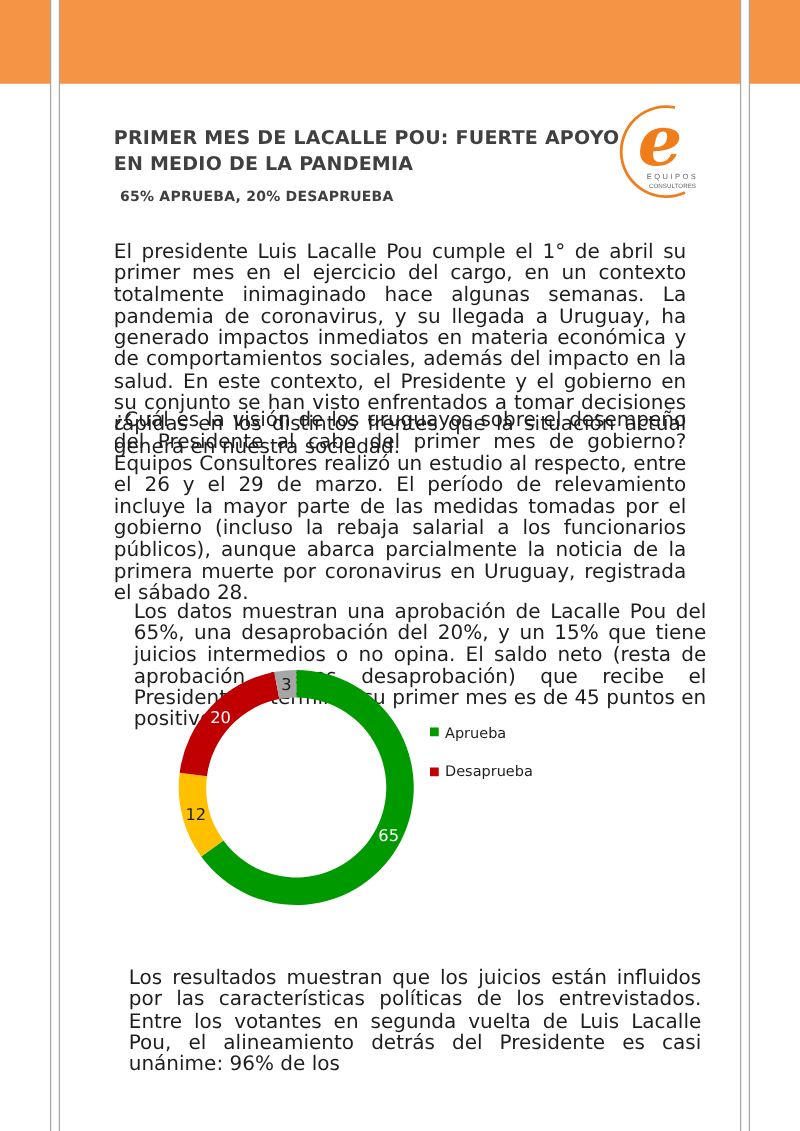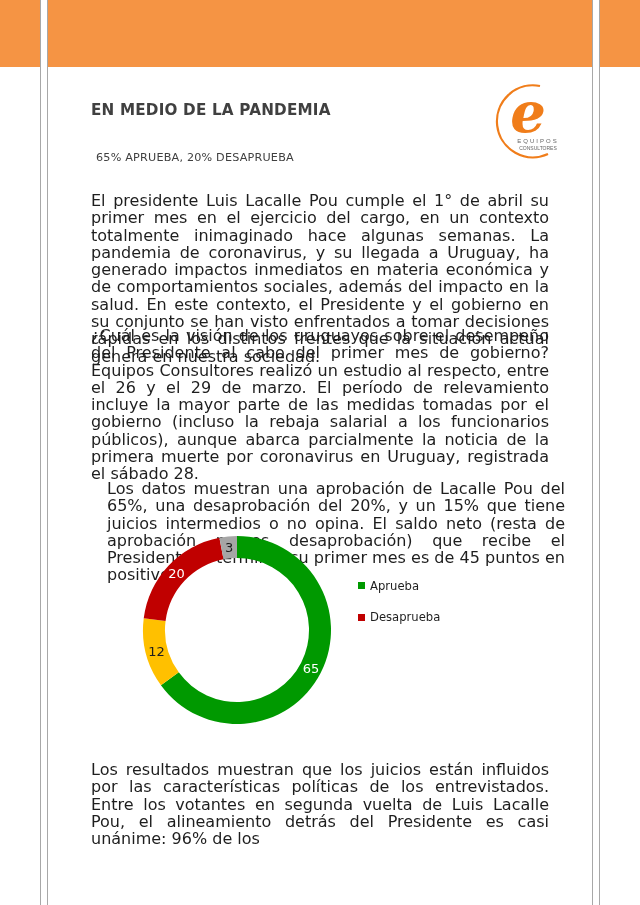--- a/index.html
+++ b/index.html
@@ -3,55 +3,56 @@
 <meta charset="utf-8">
 <style>
   html, body { margin:0; padding:0; }
   body { width:640px; height:905px; position:relative; background:#ffffff; overflow:hidden;
          font-family:"DejaVu Sans", sans-serif; color:#1e1e1e; }
   .band-left { position:absolute; left:0; top:0; width:40px; height:67px; background:#f59444; }
   .band-main { position:absolute; left:48px; top:0; width:544px; height:67px; background:#f59444; }
   .band-right { position:absolute; left:600px; top:0; width:40px; height:67px; background:#f59444; }
   .vline { position:absolute; top:0; height:905px; width:1px; background:#a8a8a8; }
   .title { position:absolute; left:91px; top:100px; font-size:15.2px; font-weight:bold; color:#404040; line-height:21px; letter-spacing:0.2px; }
-  .subtitle { position:absolute; left:96px; top:151px; font-size:11.2px; font-weight:normal; color:#404040; letter-spacing:0.2px; }
+  .subtitle { position:absolute; left:96px; top:151px; font-size:11.2px; font-weight:bold; color:#404040; letter-spacing:0.2px; }
   .logo { position:absolute; left:488px; top:80px; width:78px; height:80px; }
   .para { position:absolute; left:91px; width:458px; font-size:16px; line-height:17.3px; text-align:justify; color:#1e1e1e; }
   .chart { position:absolute; left:140px; top:530px; width:200px; height:200px; }
-  .legend { position:absolute; left:358px; top:570px; }
+  .legend { position:absolute; left:344px; top:570px; }
   .legend-item { display:flex; align-items:center; height:31.5px; font-size:11.6px; color:#1e1e1e; }
   .swatch { width:7px; height:7px; margin-right:5px; }
 </style>
 </head>
 <body>
 
 <div class="band-left"></div>
 <div class="band-main"></div>
 <div class="band-right"></div>
 <div class="vline" style="left:40px"></div>
 <div class="vline" style="left:47px"></div>
 <div class="vline" style="left:592px"></div>
 <div class="vline" style="left:599px"></div>
 
 <div class="title">
+  <div>PRIMER MES DE LACALLE POU: FUERTE APOYO</div>
   <div>EN MEDIO DE LA PANDEMIA</div>
 </div>
 <div class="subtitle">65% APRUEBA, 20% DESAPRUEBA</div>
 
 <svg class="logo" viewBox="0 0 78 80">
   <path d="M52 6 A36 36 0 1 0 60 74" fill="none" stroke="#f07d1a" stroke-width="2.2"></path>
   <text x="40" y="52" font-family="DejaVu Serif, serif" font-style="italic" font-weight="bold" font-size="56" fill="#f07d1a" text-anchor="middle">e</text>
   <text x="50" y="63" font-family="Liberation Sans, sans-serif" font-size="6" fill="#666" text-anchor="middle" letter-spacing="2">EQUIPOS</text>
   <text x="50" y="70" font-family="Liberation Sans, sans-serif" font-size="5" fill="#666" text-anchor="middle">CONSULTORES</text>
 </svg>
 
 <p class="para" style="top:192px; margin:0;">El presidente Luis Lacalle Pou cumple el 1° de abril su primer mes en el ejercicio del cargo, en un contexto totalmente inimaginado hace algunas semanas. La pandemia de coronavirus, y su llegada a Uruguay, ha generado impactos inmediatos en materia económica y de comportamientos sociales, además del impacto en la salud. En este contexto, el Presidente y el gobierno en su conjunto se han visto enfrentados a tomar decisiones rápidas en los distintos frentes que la situación actual genera en nuestra sociedad.</p>
 <p class="para" style="top:327px; margin:0;">¿Cuál es la visión de los uruguayos sobre el desempeño del Presidente al cabo del primer mes de gobierno? Equipos Consultores realizó un estudio al respecto, entre el 26 y el 29 de marzo. El período de relevamiento incluye la mayor parte de las medidas tomadas por el gobierno (incluso la rebaja salarial a los funcionarios públicos), aunque abarca parcialmente la noticia de la primera muerte por coronavirus en Uruguay, registrada el sábado 28.</p>
 <p class="para" style="top:464px; margin:16px;">Los datos muestran una aprobación de Lacalle Pou del 65%, una desaprobación del 20%, y un 15% que tiene juicios intermedios o no opina.  El saldo neto (resta de aprobación menos desaprobación) que recibe el Presidente al terminar su primer mes es de 45 puntos en positivo.</p>
-<p class="para" style="top:761px; margin:0;">Los resultados muestran que los juicios están influidos por las características políticas de los entrevistados. Entre los votantes en segunda vuelta de Luis Lacalle Pou, el alineamiento detrás del Presidente es casi unánime: 96% de los</p>
+<p class="para" style="top:761px; margin:12px;">Los resultados muestran que los juicios están influidos por las características políticas de los entrevistados. Entre los votantes en segunda vuelta de Luis Lacalle Pou, el alineamiento detrás del Presidente es casi unánime: 96% de los</p>
 
 <svg class="chart" id="donut" viewBox="0 0 200 200">
     <path d="M97,6 A94,94 0 1 1 20.952402528754945,155.2518137154925 L38.75077640500379,142.32053816505808 A72,72 0 1 0 97,28 Z" fill="#009900"></path>
     <text x="170.95354150763455" y="142.68121147838238" text-anchor="middle" font-size="13" font-family="DejaVu Sans, sans-serif" fill="#ffffff">65</text>
     <path d="M20.952402528754945,155.2518137154925 A94,94 0 0 1 3.7412180764390826,88.2186760449554 L25.56774150535759,90.97600718337009 A72,72 0 0 0 38.75077640500379,142.32053816505808 Z" fill="#ffc000"></path>
     <text x="16.607597626323624" y="125.641260634683" text-anchor="middle" font-size="13" font-family="DejaVu Sans, sans-serif" fill="#1e1e1e">12</text>
     <path d="M3.7412180764390826,88.2186760449554 A94,94 0 0 1 79.38615642894189,7.664998431503264 L83.50854534982783,29.27531794753442 A72,72 0 0 0 25.56774150535759,90.97600718337009 Z" fill="#c00000"></path>
     <text x="36.49560392402284" y="48.182590207918835" text-anchor="middle" font-size="13" font-family="DejaVu Sans, sans-serif" fill="#ffffff">20</text>
     <path d="M79.38615642894189,7.664998431503264 A94,94 0 0 1 96.99999999999999,6 L96.99999999999999,28 A72,72 0 0 0 83.50854534982783,29.27531794753442 Z" fill="#a6a6a6"></path>
     <text x="89.18900999456326" y="22.368356937944355" text-anchor="middle" font-size="13" font-family="DejaVu Sans, sans-serif" fill="#1e1e1e">3</text>

